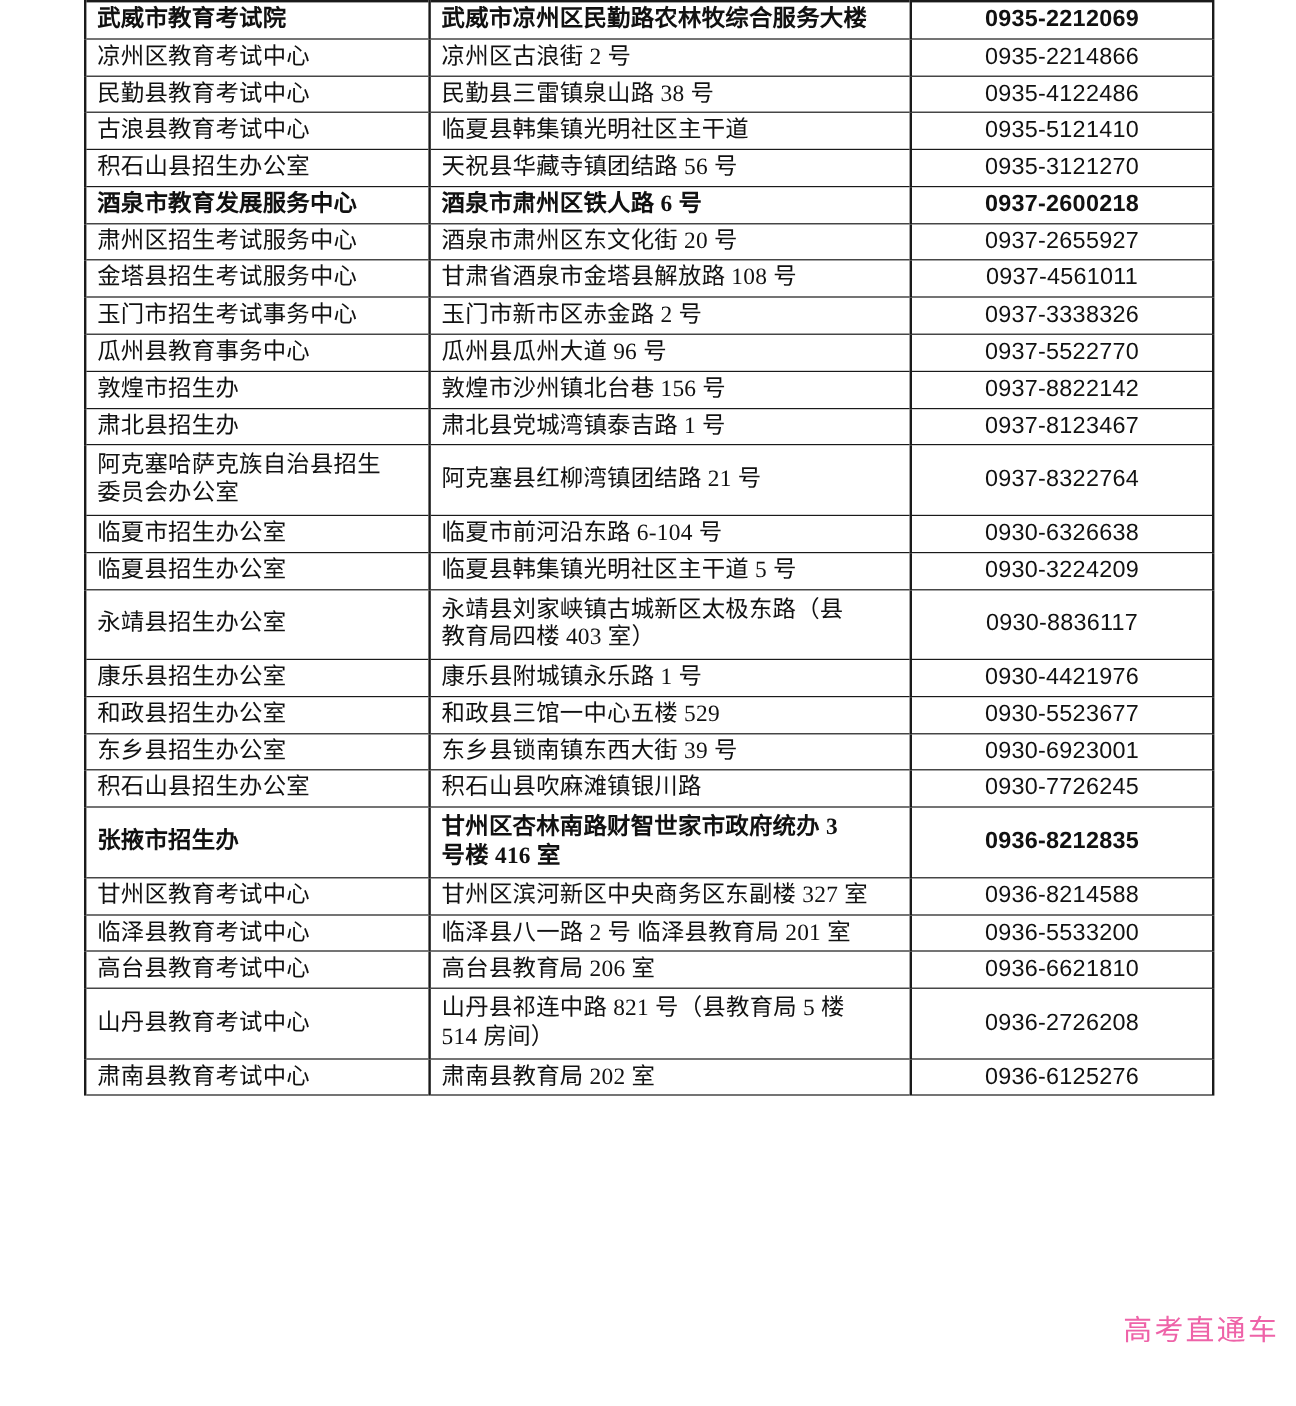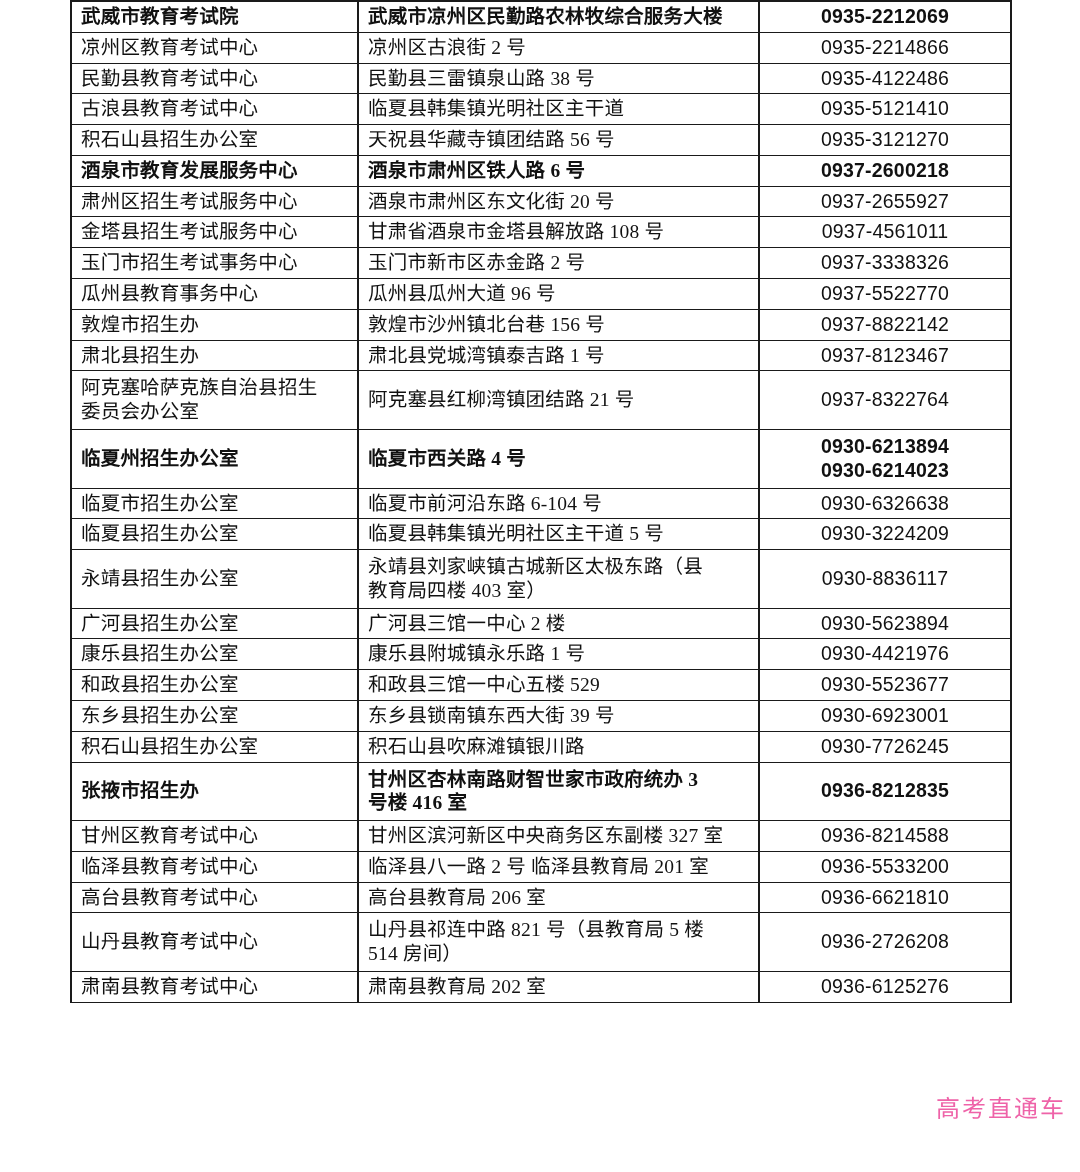--- a/index.html
+++ b/index.html
@@ -159,48 +159,37 @@
           <td class="cell-org">肃北县招生办</td>
           <td class="cell-addr">肃北县党城湾镇泰吉路 1 号</td>
           <td class="cell-phone">0937-8123467</td>
         </tr>
         <tr class="row-tall">
           <td class="cell-org">阿克塞哈萨克族自治县招生
 委员会办公室</td>
           <td class="cell-addr">阿克塞县红柳湾镇团结路 21 号</td>
           <td class="cell-phone">0937-8322764</td>
         </tr>
-        <tr class="row-heading row-tall">
-          <td class="cell-org">临夏州招生办公室</td>
-          <td class="cell-addr">临夏市西关路 4 号</td>
-          <td class="cell-phone">0930-6213894
-0930-6214023</td>
-        </tr>
         <tr>
           <td class="cell-org">临夏市招生办公室</td>
           <td class="cell-addr">临夏市前河沿东路 6-104 号</td>
           <td class="cell-phone">0930-6326638</td>
         </tr>
         <tr>
           <td class="cell-org">临夏县招生办公室</td>
           <td class="cell-addr">临夏县韩集镇光明社区主干道 5 号</td>
           <td class="cell-phone">0930-3224209</td>
         </tr>
         <tr class="row-tall">
           <td class="cell-org">永靖县招生办公室</td>
           <td class="cell-addr">永靖县刘家峡镇古城新区太极东路（县
 教育局四楼 403 室）</td>
           <td class="cell-phone">0930-8836117</td>
         </tr>
         <tr>
-          <td class="cell-org">广河县招生办公室</td>
-          <td class="cell-addr">广河县三馆一中心 2 楼</td>
-          <td class="cell-phone">0930-5623894</td>
-        </tr>
-        <tr>
           <td class="cell-org">康乐县招生办公室</td>
           <td class="cell-addr">康乐县附城镇永乐路 1 号</td>
           <td class="cell-phone">0930-4421976</td>
         </tr>
         <tr>
           <td class="cell-org">和政县招生办公室</td>
           <td class="cell-addr">和政县三馆一中心五楼 529</td>
           <td class="cell-phone">0930-5523677</td>
         </tr>
         <tr>

